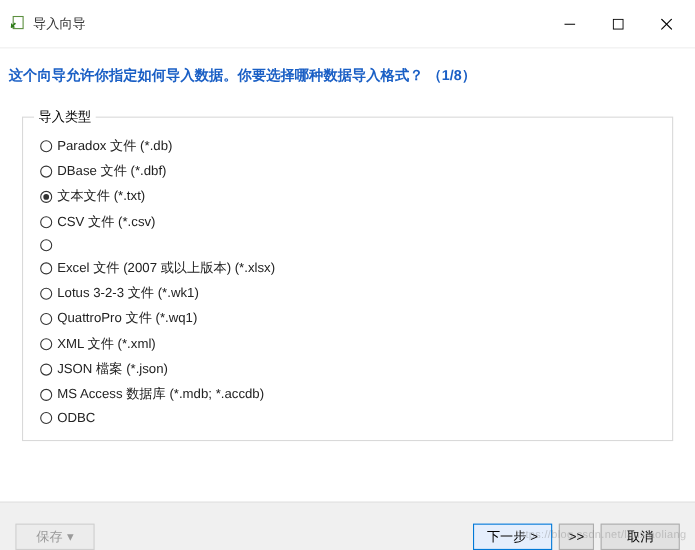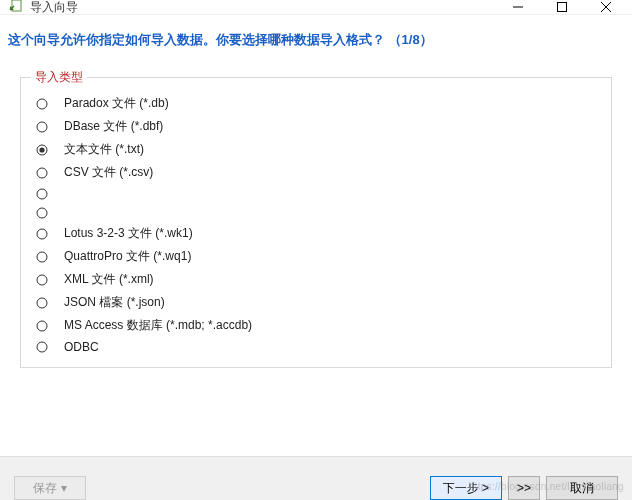--- a/index.html
+++ b/index.html
@@ -8,21 +8,21 @@
     font-family: "Microsoft YaHei", "Segoe UI", Tahoma, sans-serif;
     font-size: 12px;
     background: #fff;
     color: #000;
     width: 632px;
     height: 500px;
     overflow: hidden;
     position: relative;
   }
   .titlebar {
-    height: 15px;
+    height: 44px;
     display: flex;
     align-items: center;
     padding: 0 4px;
     background: #fff;
     border-bottom: 1px solid #eee;
   }
   .titlebar .app-icon {
     width: 16px; height: 16px;
     margin: 0 6px 0 4px;
     display: inline-flex;
@@ -53,27 +53,27 @@
     padding: 14px 14px 10px 14px;
     position: relative;
   }
   .group-legend {
     position: absolute;
     top: -9px;
     left: 10px;
     background: #fff;
     padding: 0 4px;
     font-size: 12px;
-    color: #b91c1c;
+    color: #000000;
     font-family: Liberation Serif, serif;
   }
   .radio-row {
     display: flex;
     align-items: center;
-    gap: 16px;
+    gap: 4px;
     padding: 3px 0;
     cursor: default;
   }
   .radio-icon {
     width: 13px; height: 13px;
     display: inline-flex;
     align-items: center;
     justify-content: center;
   }
   .radio-icon svg { width: 12px; height: 12px; }
@@ -200,20 +200,21 @@
             <circle cx="6" cy="6" r="5" fill="#fff" stroke="#333" stroke-width="1"></circle>
           </svg>
         </span>
       </label>
       <label class="radio-row">
         <span class="radio-icon">
           <svg viewBox="0 0 12 12">
             <circle cx="6" cy="6" r="5" fill="#fff" stroke="#333" stroke-width="1"></circle>
           </svg>
         </span>
+        <span class="radio-label">Excel 文件 (2007 或以上版本) (*.xlsx)</span>
       </label>
       <label class="radio-row">
         <span class="radio-icon">
           <svg viewBox="0 0 12 12">
             <circle cx="6" cy="6" r="5" fill="#fff" stroke="#333" stroke-width="1"></circle>
           </svg>
         </span>
         <span class="radio-label">Lotus 3-2-3 文件 (*.wk1)</span>
       </label>
       <label class="radio-row">

